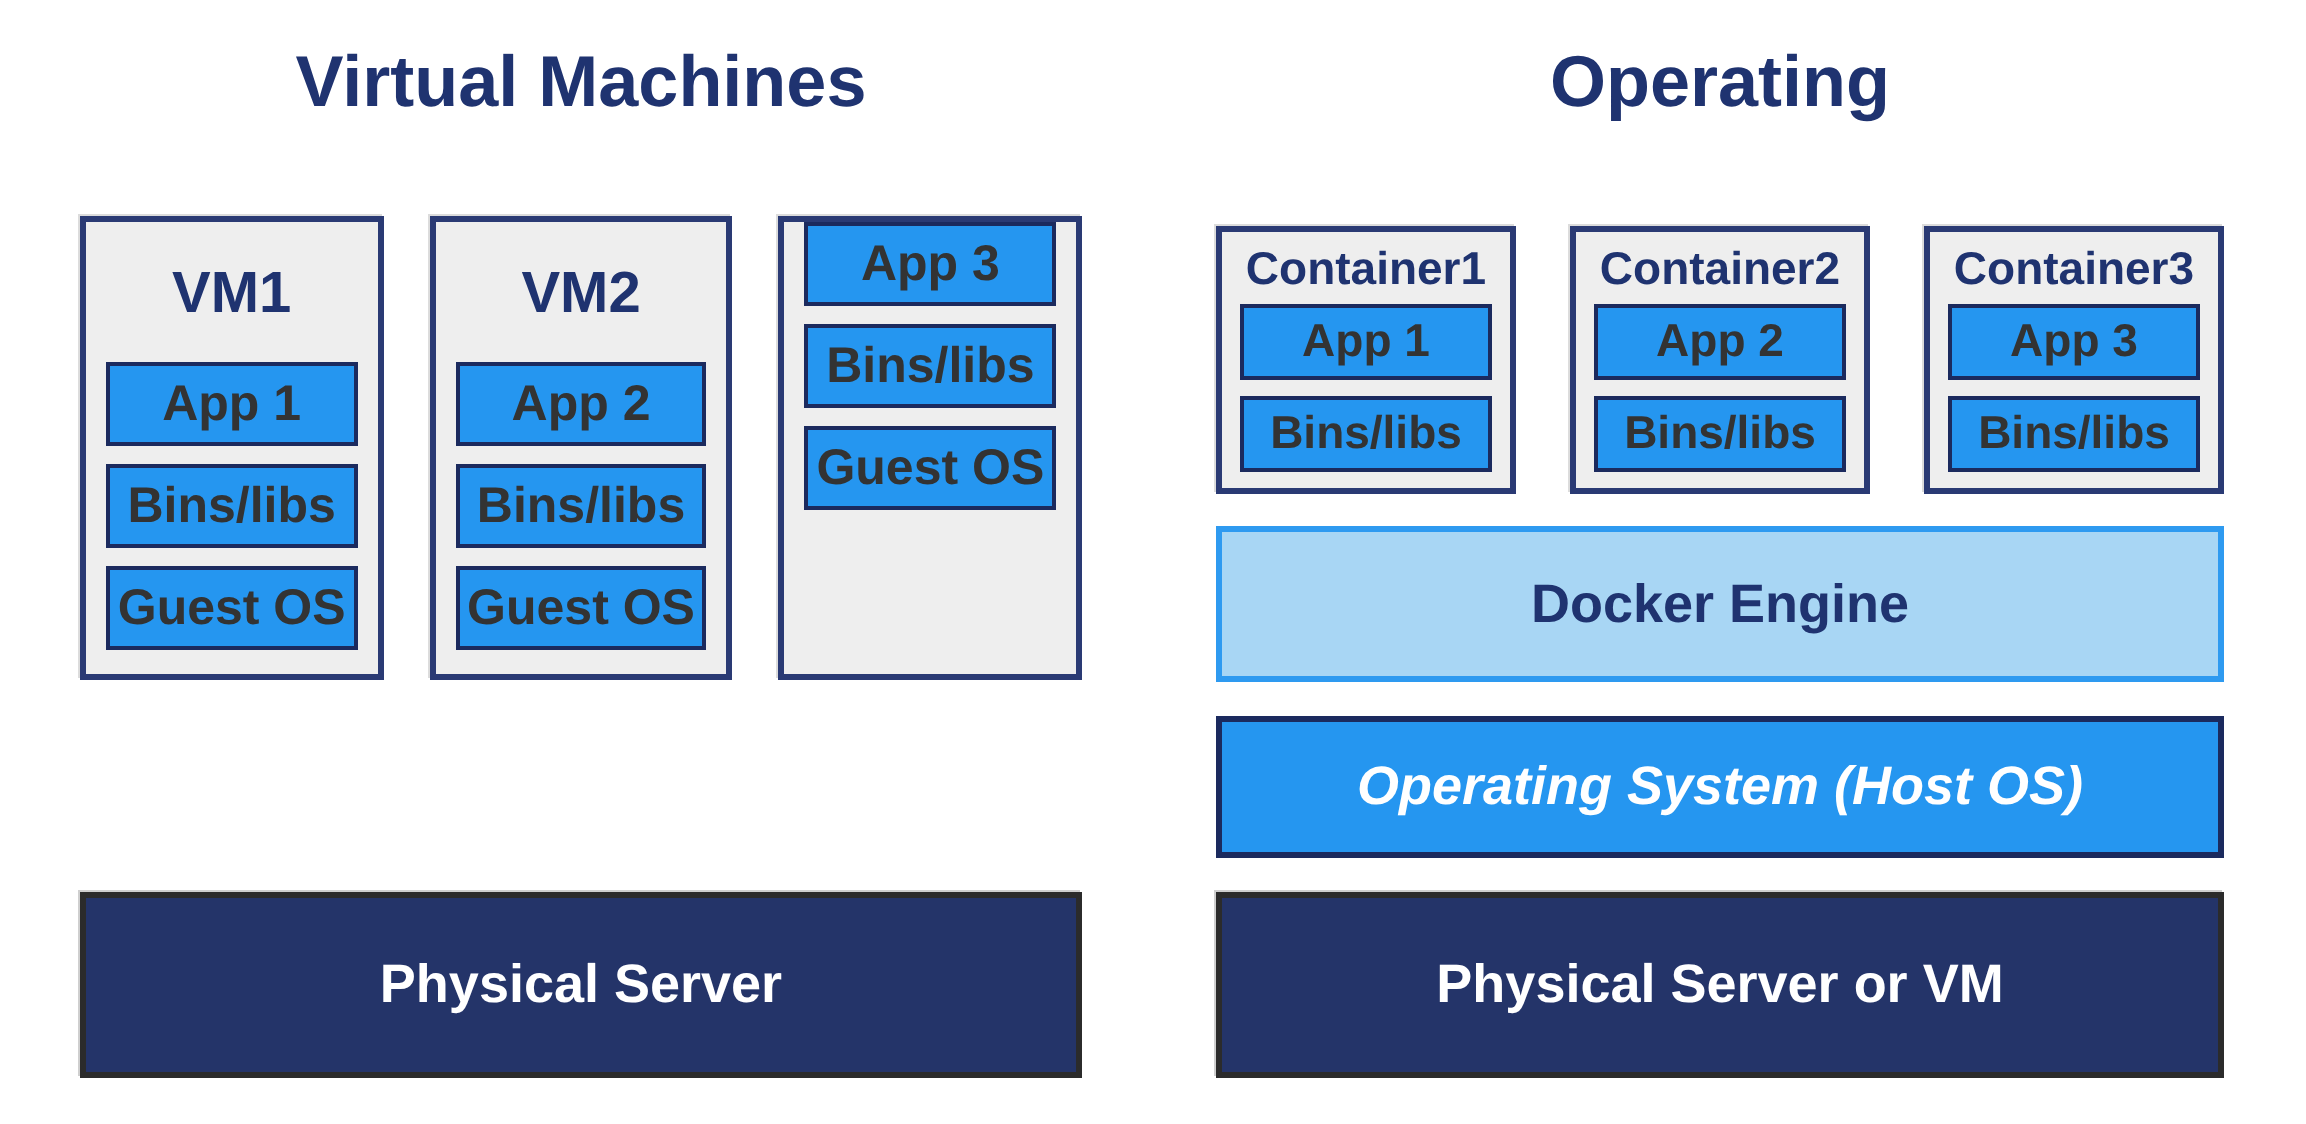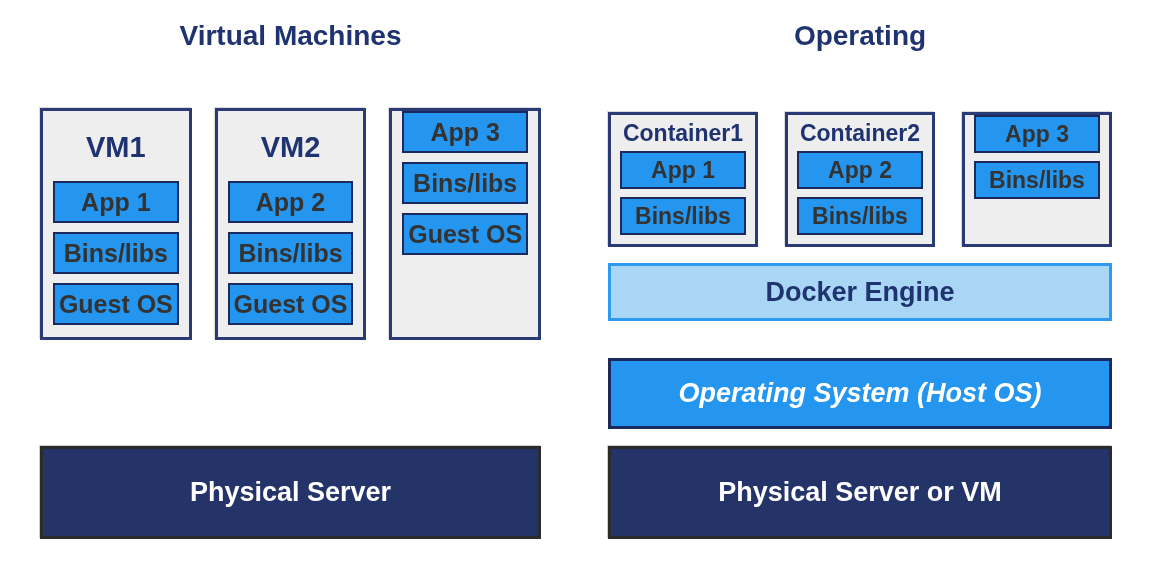--- a/index.html
+++ b/index.html
@@ -10,28 +10,28 @@
     font-family: "Liberation Sans", sans-serif;
     overflow: hidden;
   }
   .column { position: absolute; top: 0; height: 562px; }
   #left-col  { left: 40px;  width: 501px; }
   #right-col { left: 608px; width: 504px; }
 
   .diagram-title {
     position: absolute; top: 20px; left: 0; right: 0;
     margin: 0; text-align: center;
-    font-size: 28px; font-weight: bold;
+    font-size: 36px; font-weight: bold;
     color: var(--navy-text, #1f3370);
   }
 
   
   .boxes-row { position: absolute; left: 0; right: 0; display: flex; }
   #vm-row        { top: 108px; height: 232px; gap: 23px; }
-  #container-row { top: 112px; height: 135px; gap: 27px; }
+  #container-row { top: 112px; height: 135px; gap: 27px; align-items: center; }
 
   .stack-box {
     flex: 1;
     background: var(--box-bg, #eeeeee);
     border: 3px solid var(--box-border, #2a3a74);
     box-sizing: border-box;
     display: flex; flex-direction: column;
     box-shadow: -1px -1px 0 #dcdcdc;
   }
   .vm-label {
@@ -68,21 +68,21 @@
     color: #ffffff;
   }
   #physical-server-bar, #physical-vm-bar {
     top: 446px; height: 93px;
     background: var(--dark-navy-fill, #243469);
     border: 3px solid var(--dark-border, #2b2b2b);
     color: #ffffff;
     box-shadow: -1px -1px 0 #cfcfcf;
   }
   #docker-bar {
-    top: 263px; height: 58px;
+    top: 263px; height: 78px;
     background: var(--light-blue-fill, #a8d6f4);
     border: 3px solid var(--light-blue-border, #2e9af0);
     color: var(--navy-text, #1f3370);
   }
   #os-bar {
     top: 358px; height: 71px;
     background: var(--blue-fill, #2596f0);
     border: 3px solid var(--blue-border, #1b2a5e);
     color: #ffffff;
     font-style: italic;
@@ -125,20 +125,21 @@
       <div class="container-label">Container1</div>
       <div class="layer container-layer">App 1</div>
       <div class="layer container-layer">Bins/libs</div>
     </div>
     <div class="stack-box">
       <div class="container-label">Container2</div>
       <div class="layer container-layer">App 2</div>
       <div class="layer container-layer">Bins/libs</div>
     </div>
     <div class="stack-box">
+      <div class="container-label">Container3</div>
       <div class="layer container-layer">App 3</div>
       <div class="layer container-layer">Bins/libs</div>
     </div>
   </div>
 
   <div class="bar" id="docker-bar">Docker Engine</div>
   <div class="bar" id="os-bar">Operating System (Host OS)</div>
   <div class="bar" id="physical-vm-bar">Physical Server or VM</div>
 </div>
 

